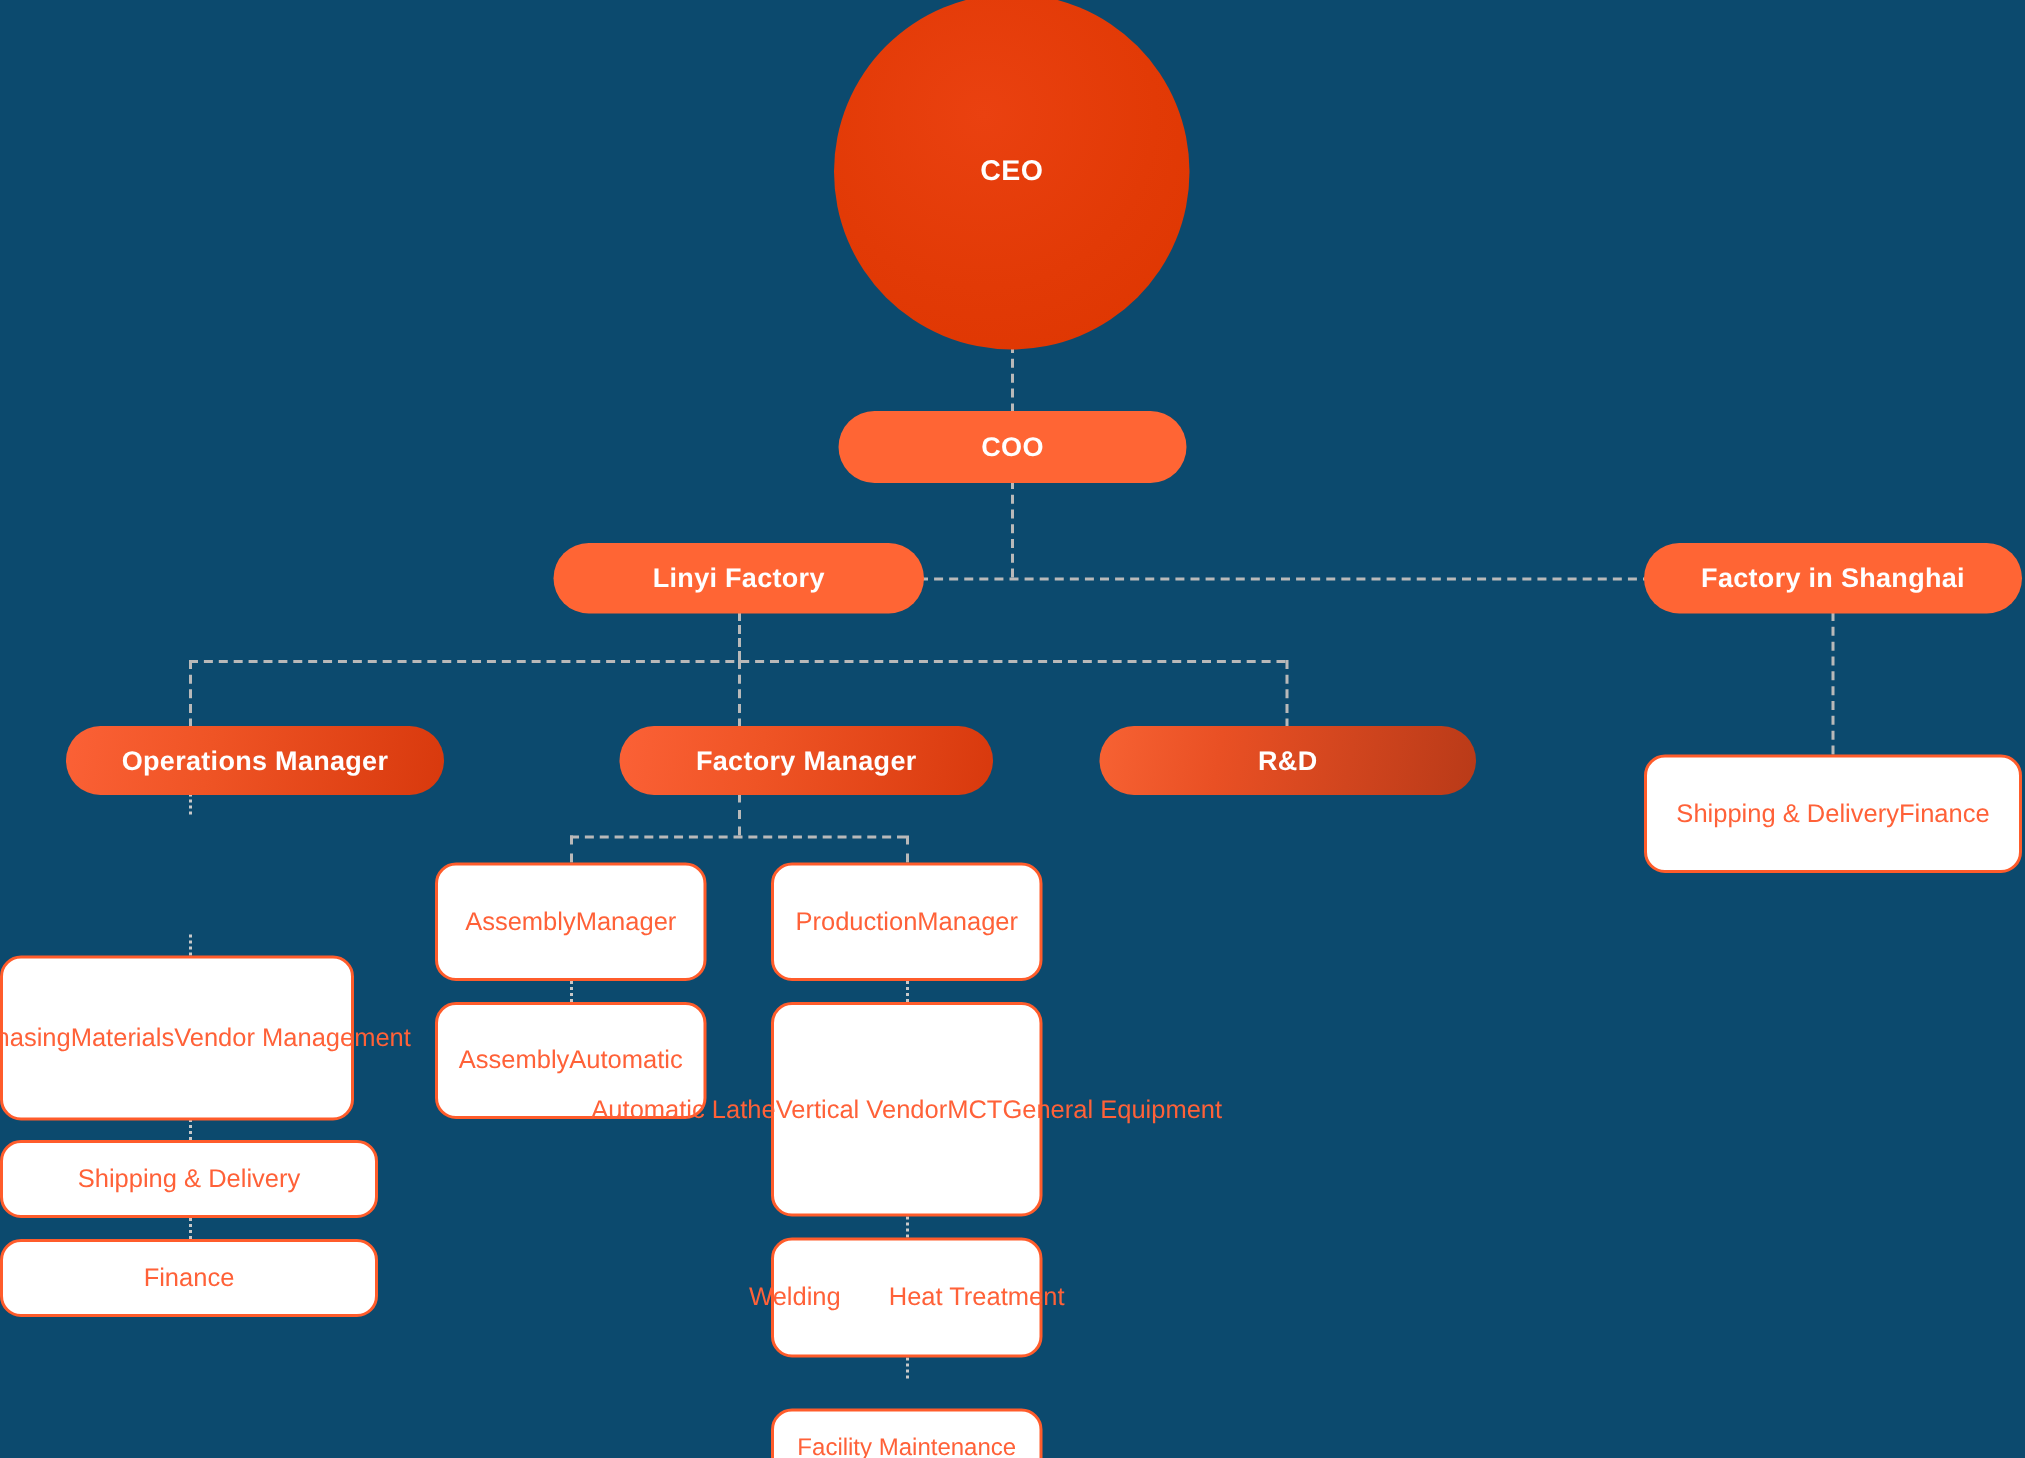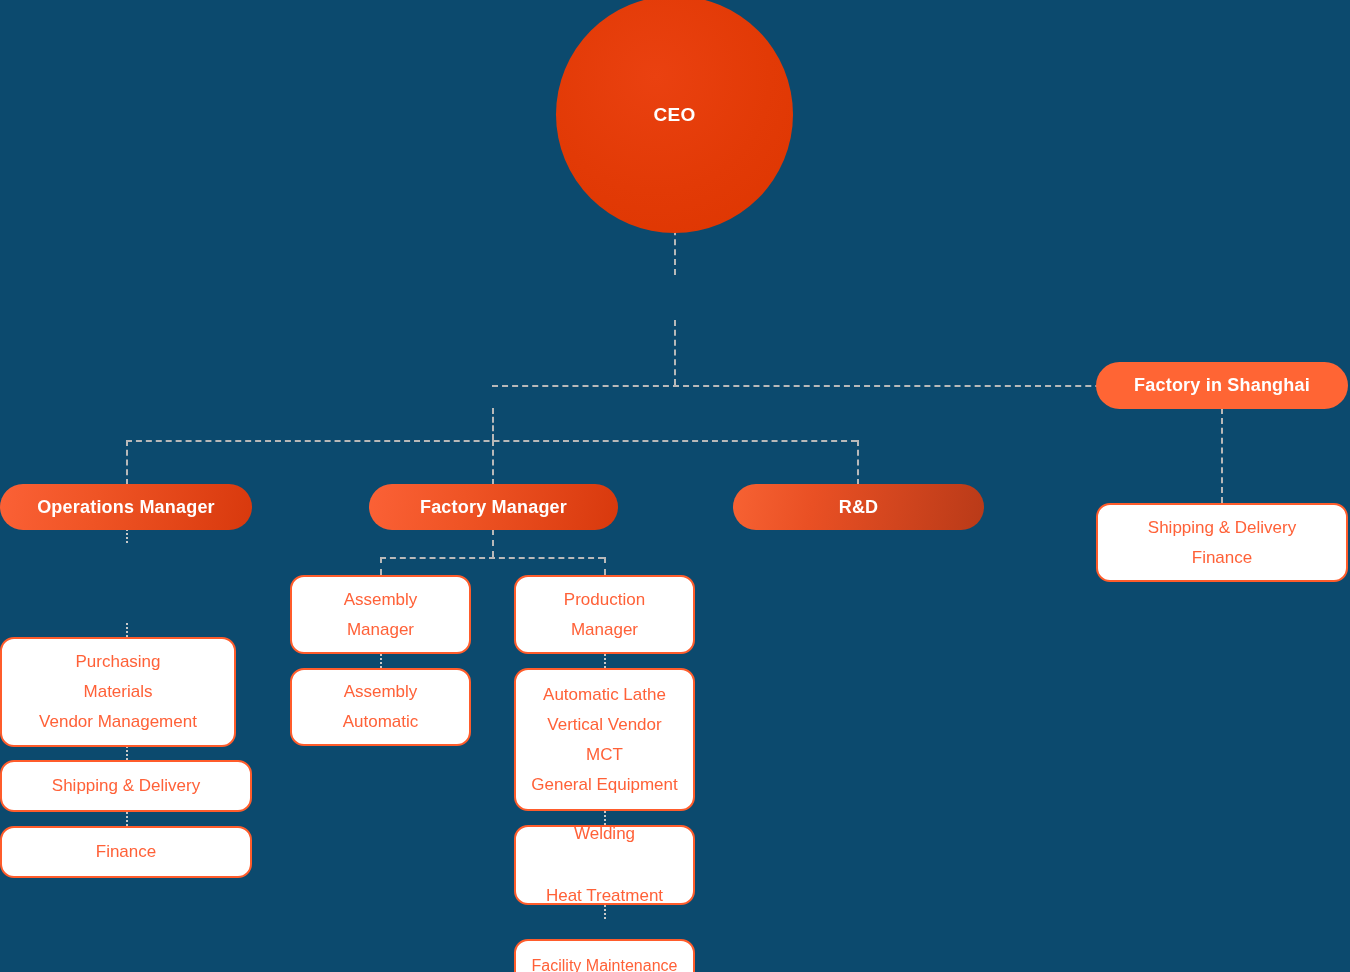--- a/index.html
+++ b/index.html
@@ -67,33 +67,34 @@
   .pill-label {
     color: #ffffff;
     font-size: 18px;
     font-weight: bold;
     letter-spacing: 0.2px;
     white-space: nowrap;
   }
   .pill-flat { background: #ff6534; }
   .pill-grad-soft {
     background: linear-gradient(100deg, #fb6136 0%, #ef5425 38%, #d8390d 100%);
+    margin-left: 44px;
   }
   .pill-grad-strong {
     background: linear-gradient(100deg, #f76233 0%, #e95024 32%, #b93a18 100%);
   }
 
   
   .box {
     position: absolute;
     background: #ffffff;
     border: 2px solid #ff5c2b;
     border-radius: 14px;
     display: flex;
-    flex-direction: column;
+    flex-direction: row;
     align-items: center;
     justify-content: center;
     z-index: 3;
     box-sizing: border-box;
   }
   .box-line {
     color: #ff6138;
     font-size: 17px;
     line-height: 30px;
     white-space: nowrap;
@@ -133,21 +134,27 @@
   <div class="conn-short" style="left:380px; top:654px; height:14px;"></div>
 
   <div class="conn-short" style="left:604px; top:654px; height:14px;"></div>
   <div class="conn-short" style="left:604px; top:811px; height:14px;"></div>
   <div class="conn-short" style="left:604px; top:905px; height:14px;"></div>
 
   <div class="ceo-circle" style="left:556px; top:-4px; width:237px; height:237px;">
     <span class="ceo-label">CEO</span>
   </div>
 
-
+  <div class="pill pill-flat" style="left:559px; top:274px; width:232px; height:48px;">
+    <span class="pill-label">COO</span>
+  </div>
+
+  <div class="pill pill-flat" style="left:369px; top:362px; width:247px; height:47px;">
+    <span class="pill-label">Linyi Factory</span>
+  </div>
 
   <div class="pill pill-flat" style="left:1096px; top:362px; width:252px; height:47px;">
     <span class="pill-label">Factory in Shanghai</span>
   </div>
 
   <div class="pill pill-grad-soft" style="left:0px; top:484px; width:252px; height:46px;">
     <span class="pill-label">Operations Manager</span>
   </div>
 
   <div class="pill pill-grad-soft" style="left:369px; top:484px; width:249px; height:46px;">

